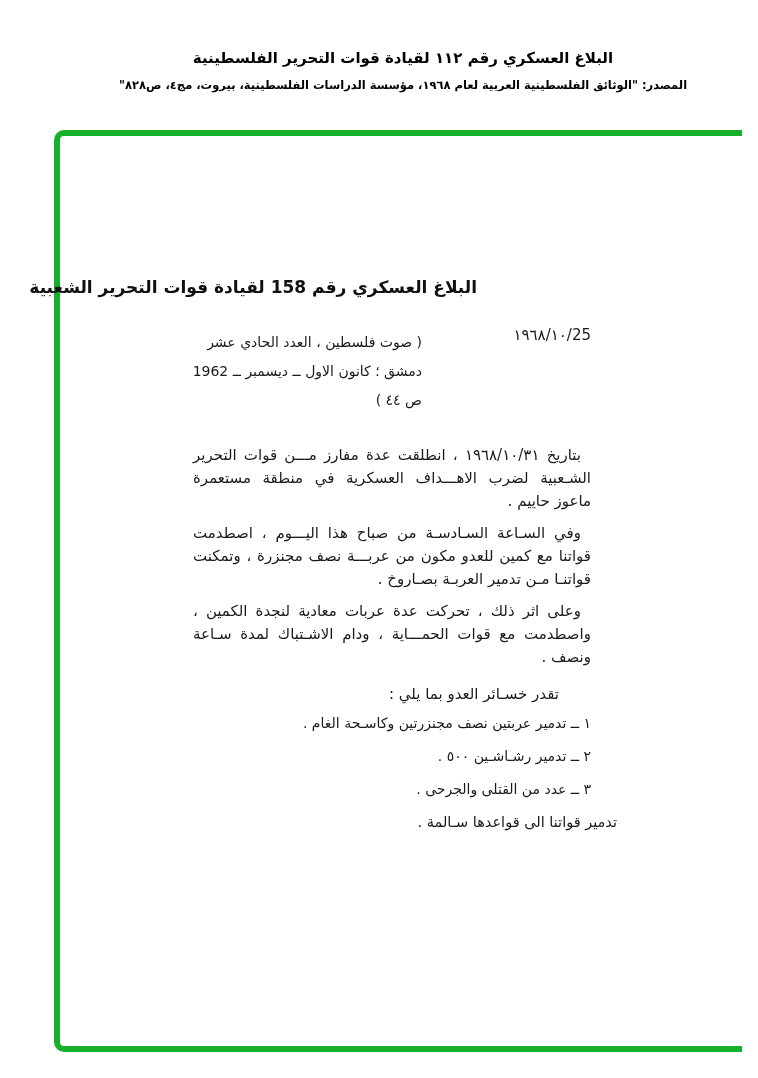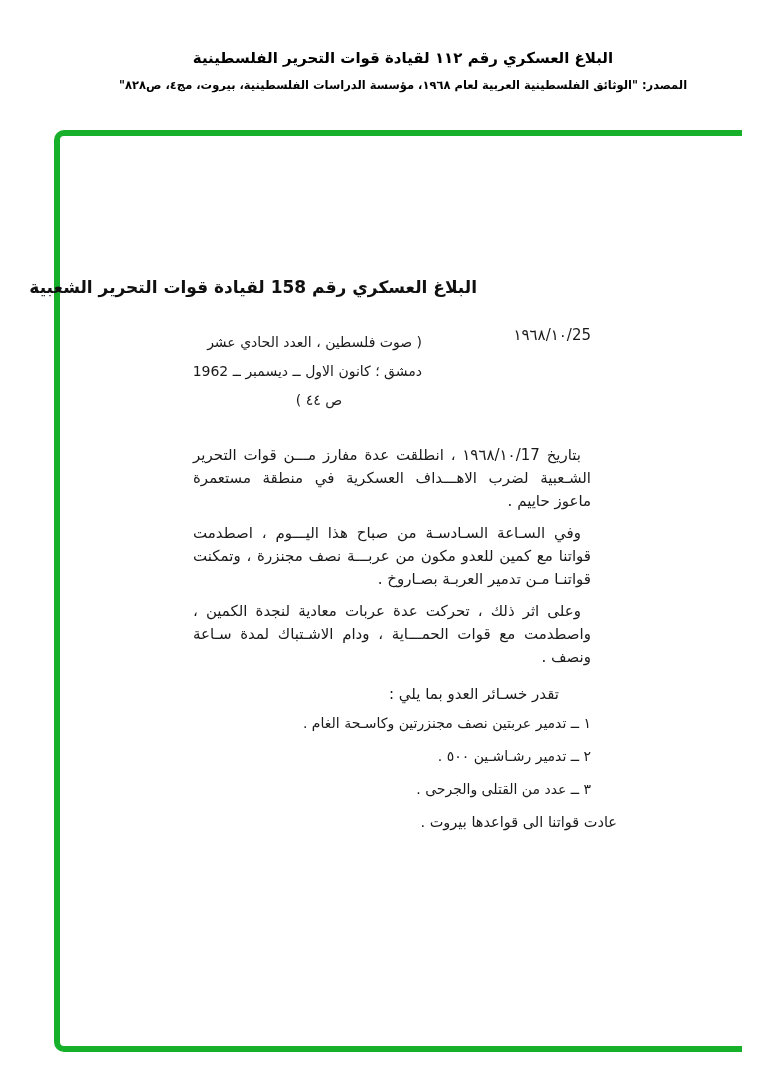--- a/index.html
+++ b/index.html
@@ -63,21 +63,21 @@
     line-height: 22px;
     direction: ltr;
     unicode-bidi: bidi-override;
   }
   .citation {
     width: 300px;
     font-size: 14px;
     line-height: 21px;
     text-align: right;
   }
-  .citation-line3 { margin-left: 86px; text-align: center; }
+  .citation-line3 { margin-left: 86px; text-align: right; }
   .para {
     width: 398px;
     margin: 0 148px 9px auto;
     font-size: 15px;
     line-height: 23px;
     text-align: justify;
     text-indent: 10px;
   }
   .losses-intro {
     margin: 14px 180px 7px 0;
@@ -115,32 +115,32 @@
 
       <div class="meta-row">
         <div class="doc-date">١٩٦٨/١٠/25</div>
         <div class="citation">
           <div>( صوت فلسطين ، العدد الحادي عشر</div>
           <div>دمشق ؛ كانون الاول ــ ديسمبر ــ 1962</div>
           <div class="citation-line3">ص ٤٤ )</div>
         </div>
       </div>
 
-      <p class="para">بتاريخ ١٩٦٨/١٠/17 ، انطلقت عدة مفارز مـــن قوات التحرير الشـعبية لضرب الاهـــداف العسكرية في منطقة مستعمرة ماعوز حاييم .</p>
+      <p class="para">بتاريخ ١٩٦٨/١٠/٣١ ، انطلقت عدة مفارز مـــن قوات التحرير الشـعبية لضرب الاهـــداف العسكرية في منطقة مستعمرة ماعوز حاييم .</p>
 
       <p class="para">وفي السـاعة السـادسـة من صباح هذا اليـــوم ، اصطدمت قواتنا مع كمين للعدو مكون من عربـــة نصف مجنزرة ، وتمكنت قواتنـا مـن تدمير العربـة بصـاروخ .</p>
 
       <p class="para">وعلى اثر ذلك ، تحركت عدة عربات معادية لنجدة الكمين ، واصطدمت مع قوات الحمـــاية ، ودام الاشـتباك لمدة سـاعة ونصف .</p>
 
       <div class="losses-intro">تقدر خسـائر العدو بما يلي :</div>
 
       <div class="loss">١ ــ تدمير عربتين نصف مجنزرتين وكاسـحة الغام .</div>
 
       <div class="loss">٢ ــ تدمير رشـاشـين ٥٠٠ .</div>
 
       <div class="loss">٣ ــ عدد من القتلى والجرحى .</div>
 
-      <div class="closing">عادت قواتنا الى قواعدها بيروت .</div>
+      <div class="closing">تدمير قواتنا الى قواعدها سـالمة .</div>
 
     </div>
   </div>
 
 </div>
 
 </body></html>

